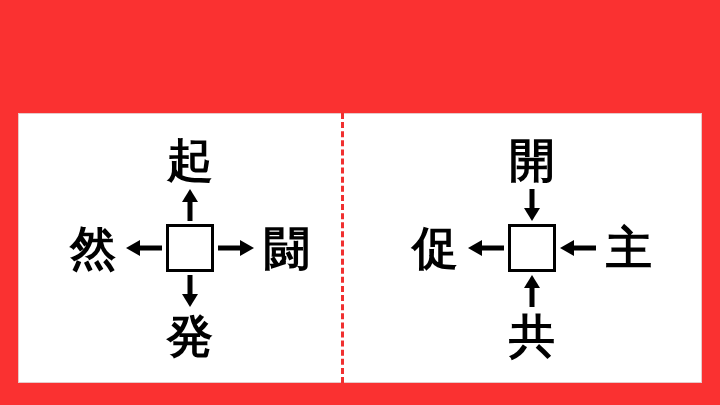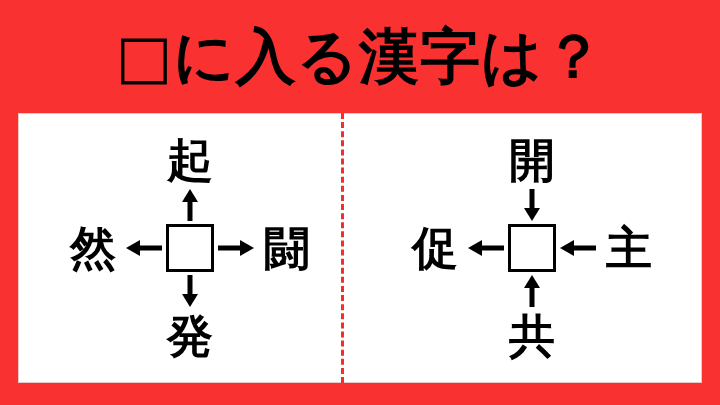--- a/index.html
+++ b/index.html
@@ -176,23 +176,20 @@
     border-top: 13px solid #000;
   }
 
   .slot-empty { width: 1px; height: 1px; }
 </style>
 </head>
 <body>
 
 <div id="root">
 
-  <div class="title-bar">
-    <div class="title-text">□に入る漢字は？</div>
-  </div>
 
   <div class="panel">
 
     <div class="half">
       <div class="puzzle">
 
         <div class="slot-empty"></div>
         <div class="slot-empty"></div>
         <div class="kanji">起</div>
         <div class="slot-empty"></div>

